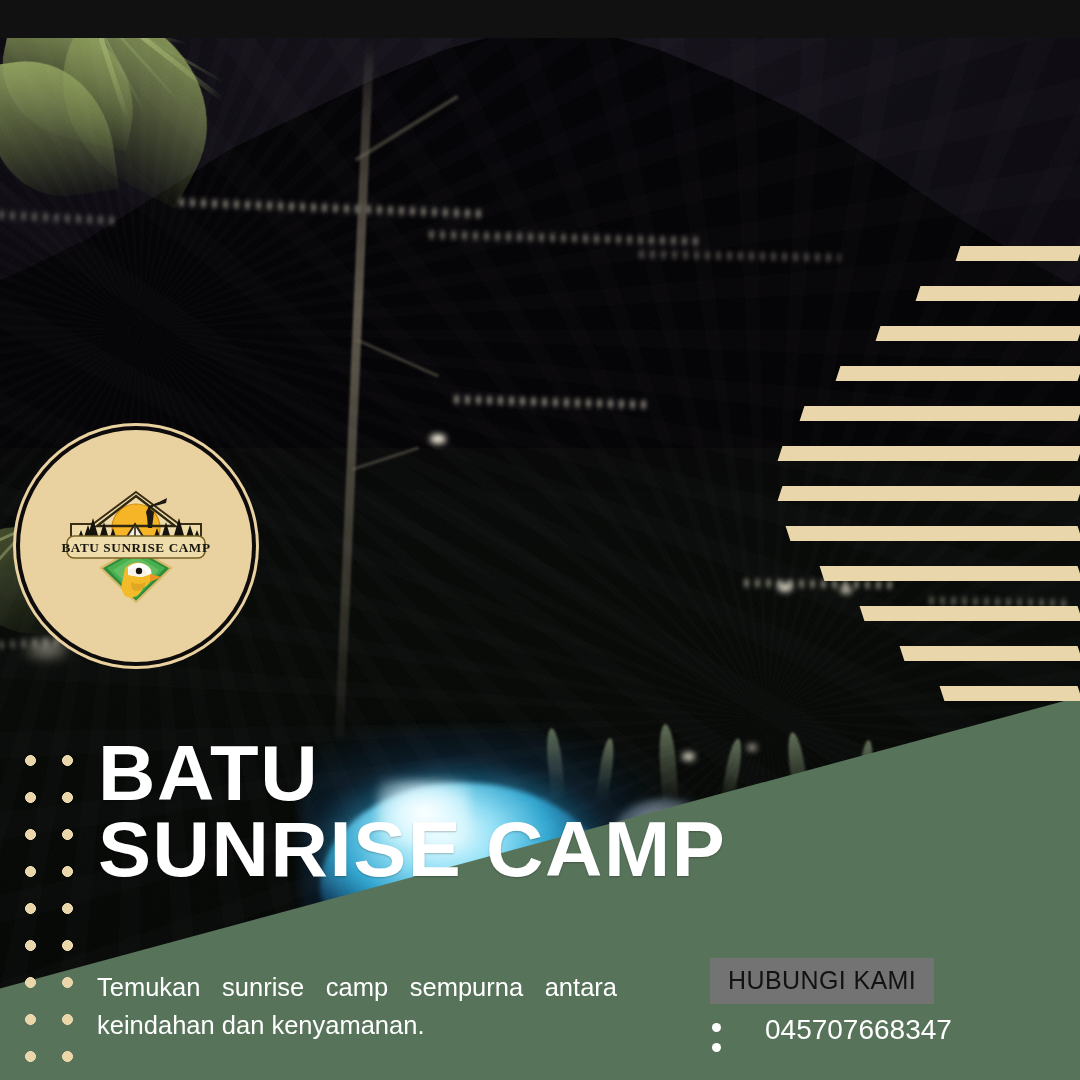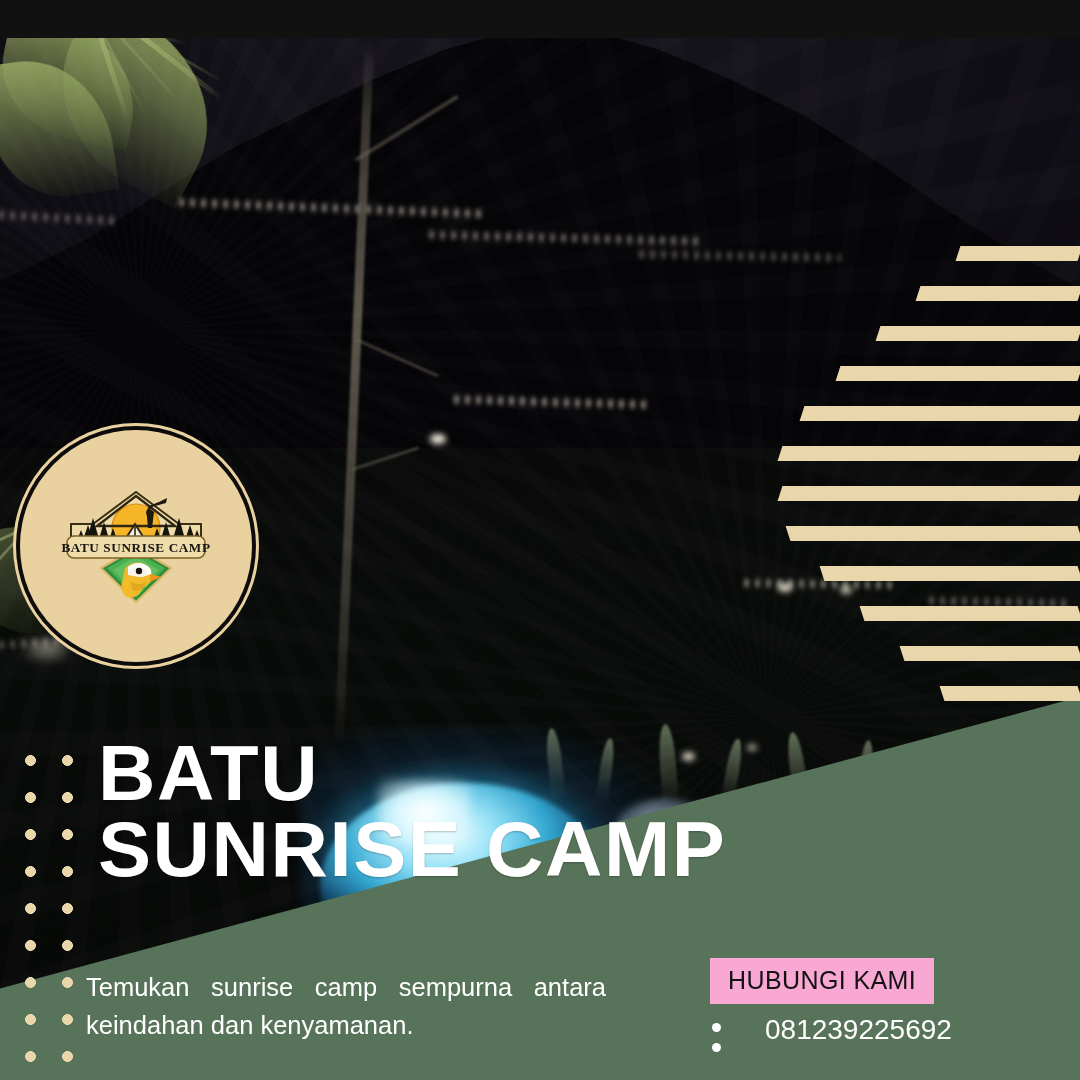--- a/index.html
+++ b/index.html
@@ -186,31 +186,31 @@
     position:absolute;left:98px;top:698px;width:860px;
     color:#fff;font-weight:700;font-size:78px;line-height:.97;
     letter-spacing:1.5px;
     font-family:"Liberation Sans", sans-serif;
     transform:scaleX(1.02);transform-origin:left center;
     text-shadow:0 1px 2px rgba(0,0,0,.25);
   }
   .headline .l2{display:block;}
 
   .tagline{
-    position:absolute;left:86px;top:904px;width:520px;
+    position:absolute;left:97px;top:904px;width:520px;
     color:#ffffff;font-size:25.5px;line-height:1.52;
     text-align:justify;
     font-family:"Liberation Sans", sans-serif;
   }
 
   
   .contact-badge{
     position:absolute;left:710px;top:920px;
     padding:8px 18px 9px 18px;
-    background:#f9a8d4;color:#121212;
+    background:#737373;color:#121212;
     font-size:25px;letter-spacing:.4px;
     font-family:"Liberation Sans", sans-serif;
   }
   .contact-list{
     position:absolute;left:712px;top:972px;width:370px;
     margin:0;padding:0;list-style:none;color:#fff;
     font-size:28px;line-height:1.42;
   }
   .contact-list li{display:flex;align-items:baseline;gap:0;}
   .contact-list .bullet{
@@ -358,20 +358,20 @@
     <span class="l2">SUNRISE CAMP</span>
   </div>
 
   <p class="tagline">Temukan sunrise camp sempurna antara keindahan dan kenyamanan.</p>
 
   <div class="contact-badge">HUBUNGI KAMI</div>
 
   <ul class="contact-list">
     <li>
       <span class="bullet"></span>
-      <span class="ct-phone">081239225692</span>
+      <span class="ct-phone">045707668347</span>
     </li>
     <li>
       <span class="bullet"></span>
     </li>
   </ul>
 
 </div>
 
 </body></html>

